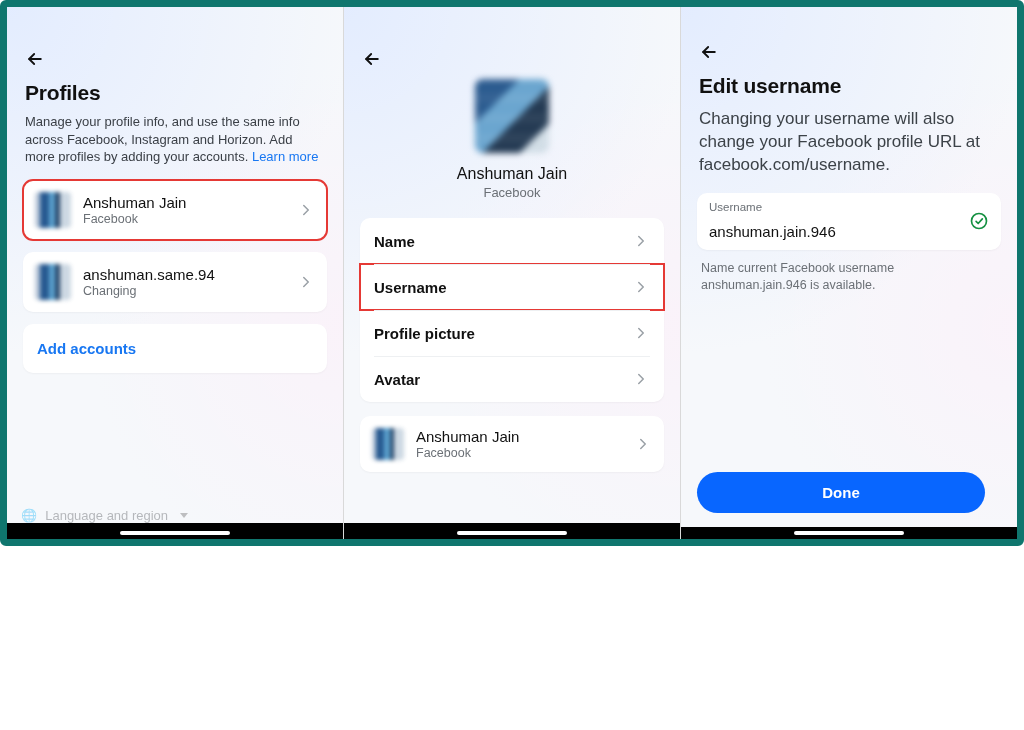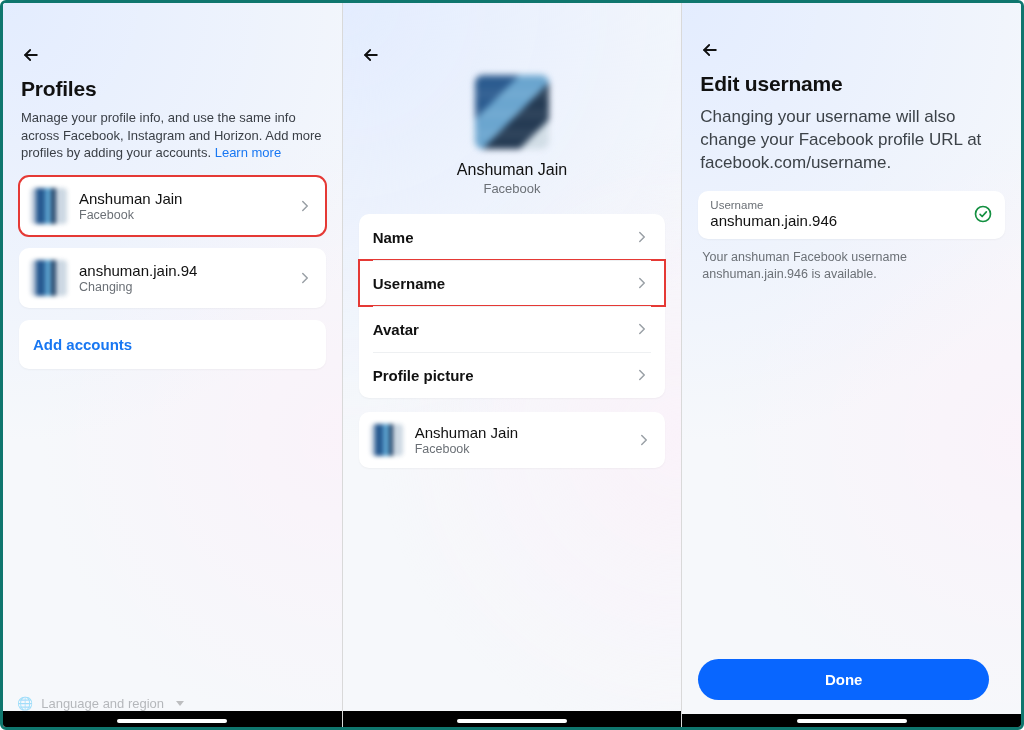--- a/index.html
+++ b/index.html
@@ -1,17 +1,17 @@
 <!DOCTYPE html>
 <html><head>
 <meta charset="utf-8">
 <style>
   * { box-sizing: border-box; margin: 0; padding: 0; font-family: -apple-system, BlinkMacSystemFont, "Segoe UI", Helvetica, Arial, sans-serif; -webkit-font-smoothing: antialiased; }
   body { width: 1024px; height: 730px; overflow: hidden; background: #fff; }
-  .triptych { display: flex; width: 1024px; height: 730px; border: 3px solid #0f766e; border-radius: 6px; overflow: hidden; }
+  .triptych { display: flex; width: 1024px; height: 546px; border: 7px solid #0f766e; border-radius: 6px; overflow: hidden; }
   .phone { flex: 1 1 0; position: relative; border-right: 1px solid #d9d9d9; display: flex; flex-direction: column; background:
     radial-gradient(circle at 0% 0%, rgba(225,235,255,0.9), rgba(255,255,255,0) 55%),
     radial-gradient(circle at 100% 60%, rgba(255,236,248,0.45), rgba(255,255,255,0) 55%),
     #f6f8fb;
   }
   .phone:last-child { border-right: none; }
   .topspace { height: 28px; }
   .back { width: 20px; height: 20px; margin: 14px 0 0 18px; position: relative; }
   .back svg { width: 20px; height: 20px; }
   .content { flex: 1 1 auto; padding: 10px 16px 0 16px; overflow: hidden; }
@@ -53,21 +53,21 @@
   .group { background:#fff; border-radius:10px; box-shadow: 0 1px 2px rgba(0,0,0,0.04); margin-bottom:14px; }
   .group .row { padding: 14px 14px; font-weight: bold; }
   .row-label { font-size: 15px; color:#111; }
   .row.highlight { outline: 2px solid #e53935; outline-offset: -1px; }
 
   
   .subtext { font-size: 17px; line-height:1.35; color:#3c4248; margin: 2px 2px 16px 2px; }
   .field { background:#fff; border-radius:10px; padding: 8px 12px 10px 12px; display:flex; align-items:center; box-shadow: 0 1px 2px rgba(0,0,0,0.04); }
   .field .col { flex:1 1 auto; }
   .field .lbl { font-size: 11.5px; color:#6b7076; }
-  .field .val { font-size: 15px; color:#111; margin-top:1px; }
+  .field .val { font-size: 15px; color:#111; margin-top:10px; }
   .check { width:20px; height:20px; color:#149041; margin-left:8px; }
   .avail { font-size: 12.5px; color:#6b7076; margin: 10px 4px 0 4px; line-height:1.35; }
   .done-wrap { padding: 0 32px 14px 16px; }
   .done { width:100%; background:#0866ff; color:#fff; font-weight:600; border:none; border-radius:22px; padding:12px 0; font-size:15px; }
 </style>
 </head>
 <body>
 
 <div class="triptych">
 
@@ -97,21 +97,21 @@
                 <polyline points="9 18 15 12 9 6"></polyline>
               </svg>
             </span>
         </div>
       </div>
 
       <div class="card">
         <div class="row">
           <div class="avatar"></div>
           <div class="labels">
-            <div class="primary">anshuman.jain.94</div>
+            <div class="primary">anshuman.same.94</div>
             <div class="secondary">Changing</div>
           </div>
           <span class="chev">
               <svg viewBox="0 0 24 24" fill="none" stroke="currentColor" stroke-width="2" stroke-linecap="round" stroke-linejoin="round">
                 <polyline points="9 18 15 12 9 6"></polyline>
               </svg>
             </span>
         </div>
       </div>
 
@@ -158,29 +158,29 @@
         </div>
         <div class="row highlight">
           <div class="row-label labels">Username</div>
           <span class="chev">
               <svg viewBox="0 0 24 24" fill="none" stroke="currentColor" stroke-width="2" stroke-linecap="round" stroke-linejoin="round">
                 <polyline points="9 18 15 12 9 6"></polyline>
               </svg>
             </span>
         </div>
         <div class="row">
+          <div class="row-label labels">Profile picture</div>
+          <span class="chev">
+              <svg viewBox="0 0 24 24" fill="none" stroke="currentColor" stroke-width="2" stroke-linecap="round" stroke-linejoin="round">
+                <polyline points="9 18 15 12 9 6"></polyline>
+              </svg>
+            </span>
+        </div>
+        <div class="row">
           <div class="row-label labels">Avatar</div>
-          <span class="chev">
-              <svg viewBox="0 0 24 24" fill="none" stroke="currentColor" stroke-width="2" stroke-linecap="round" stroke-linejoin="round">
-                <polyline points="9 18 15 12 9 6"></polyline>
-              </svg>
-            </span>
-        </div>
-        <div class="row">
-          <div class="row-label labels">Profile picture</div>
           <span class="chev">
               <svg viewBox="0 0 24 24" fill="none" stroke="currentColor" stroke-width="2" stroke-linecap="round" stroke-linejoin="round">
                 <polyline points="9 18 15 12 9 6"></polyline>
               </svg>
             </span>
         </div>
       </div>
 
       <div class="card">
         <div class="row">
@@ -221,21 +221,21 @@
           <div class="lbl">Username</div>
           <div class="val">anshuman.jain.946</div>
         </div>
         <span class="check">
           <svg viewBox="0 0 24 24" fill="none" stroke="currentColor" stroke-width="2" stroke-linecap="round" stroke-linejoin="round">
               <circle cx="12" cy="12" r="9"></circle>
               <polyline points="8.5 12.5 11 15 16 9.5"></polyline>
             </svg>
         </span>
       </div>
-      <div class="avail">Your anshuman Facebook username anshuman.jain.946 is available.</div>
+      <div class="avail">Name current Facebook username anshuman.jain.946 is available.</div>
 
       <div style="flex:1 1 auto;"></div>
     </div>
     <div class="done-wrap">
       <button class="done">Done</button>
     </div>
     <div class="bottombar">
         <div class="handle"></div>
       </div>
   </div>

